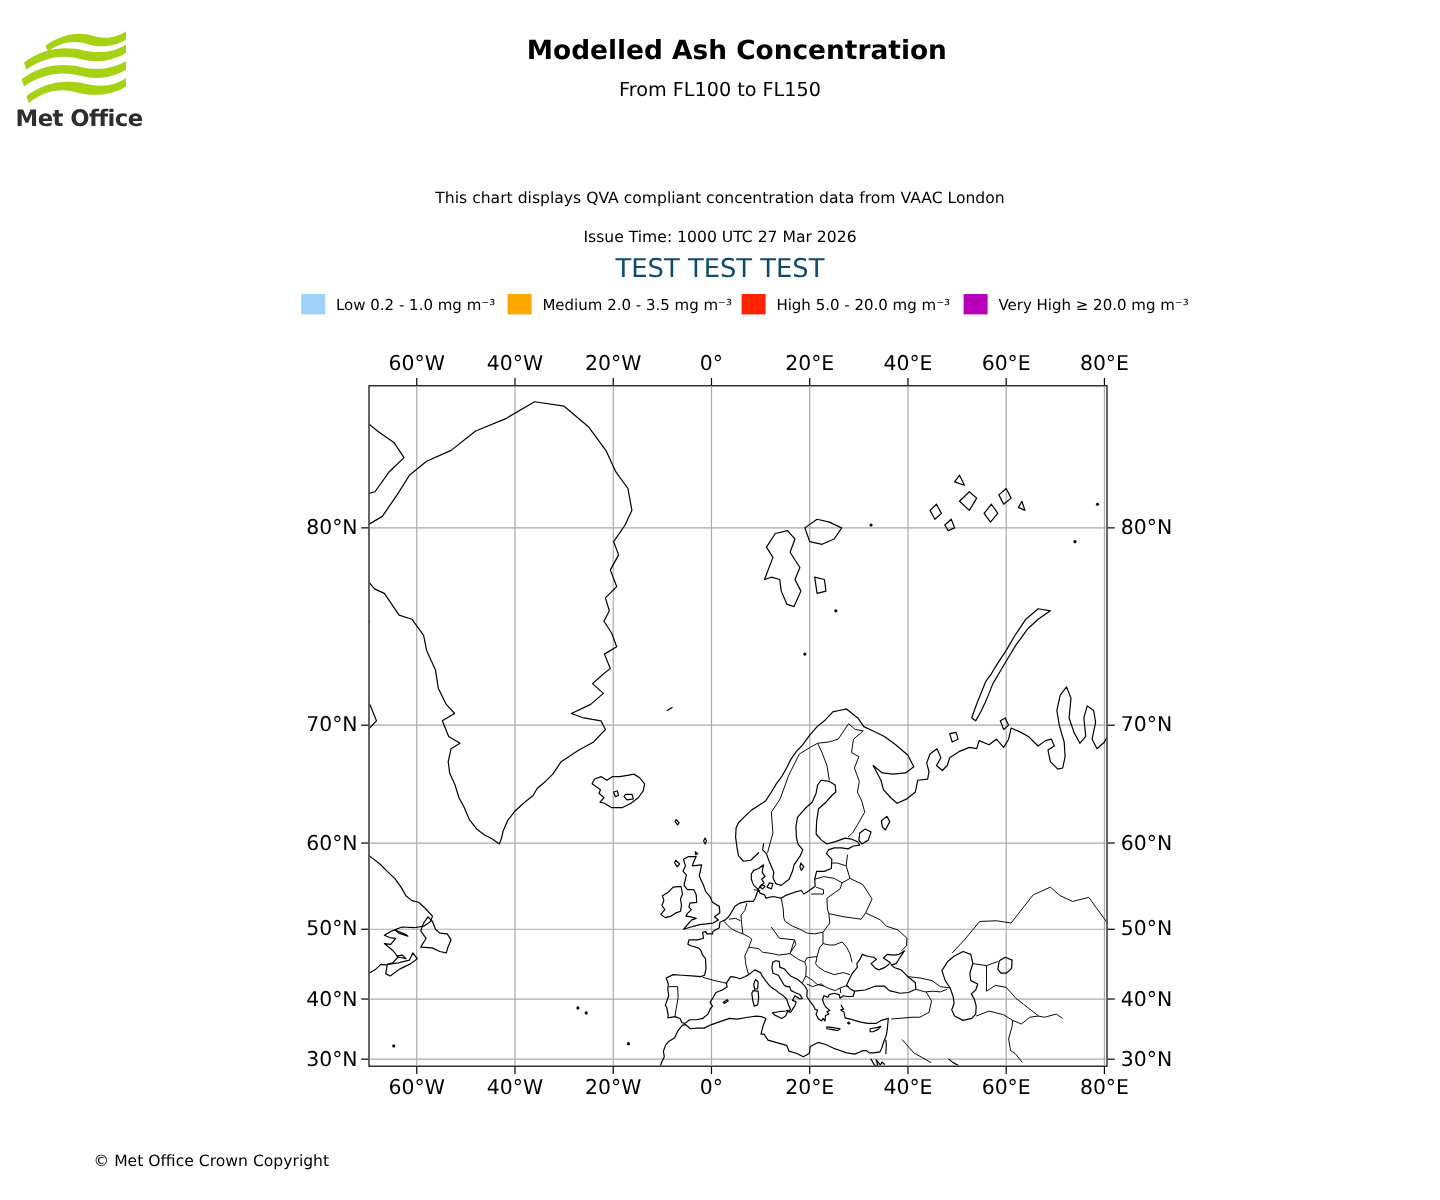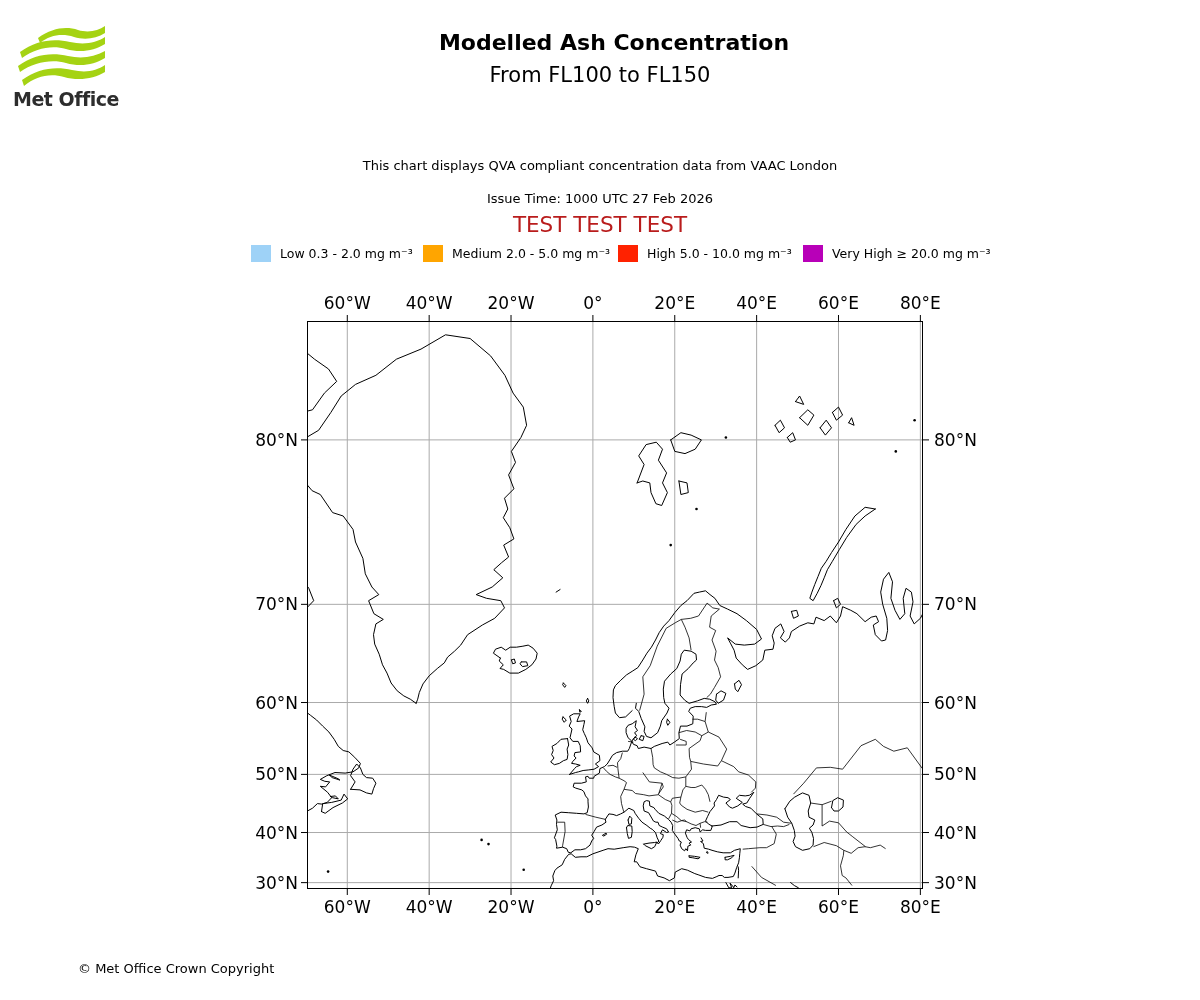--- a/index.html
+++ b/index.html
@@ -4,21 +4,21 @@
 <style>
   html,body{margin:0;padding:0;background:#fff;}
   body{width:1200px;height:1000px;position:relative;overflow:hidden;
        font-family:"DejaVu Sans","Liberation Sans",sans-serif;color:#000;}
   .abs{position:absolute;}
   
   #logo{left:14px;top:24px;width:100px;}
   #logo-text{left:13px;top:88px;font-size:19px;font-weight:bold;color:#2d2d2d;letter-spacing:-0.5px;text-align:center;}
   .centered{left:0;right:0;text-align:center;}
   #title{top:30px;font-size:22px;font-weight:bold;padding-left:28px;}
-  #subtitles{top:62px;font-size:21px;line-height:26.5px;}
+  #subtitles{top:62px;font-size:16px;line-height:26.5px;}
   #notice{top:158px;font-size:13px;}
   #issue-time{top:191px;font-size:13px;}
   #test-banner{top:212px;font-size:21.5px;color:#dd1414;}
   
   .legend-item{position:absolute;top:244px;display:flex;align-items:center;gap:9px;height:18px;}
   .swatch{width:20px;height:17px;display:inline-block;}
   .legend-label{font-size:12.5px;white-space:nowrap;}
   
   #map-frame{left:307px;top:321px;width:614px;height:566px;border:1px solid #000;}
   #map-svg{overflow:visible;display:block;}
@@ -43,35 +43,35 @@
     </g>
   </svg>
 </div>
 <div class="abs" id="logo-text">Met Office</div>
 
 <div class="abs centered" id="title">Modelled Ash Concentration</div>
 <div class="abs centered" id="subtitles">
   <div>From FL100 to FL150</div>
 </div>
 <div class="abs centered" id="notice">This chart displays QVA compliant concentration data from VAAC London</div>
-<div class="abs centered" id="issue-time">Issue Time: 1000 UTC 27 Feb 2026</div>
-<div class="abs centered" id="test-banner" style="color: #b91c1c;">TEST TEST TEST</div>
+<div class="abs centered" id="issue-time">Issue Time: 1000 UTC 27 Mar 2026</div>
+<div class="abs centered" id="test-banner" style="color: #0c4a6e;">TEST TEST TEST</div>
 
 <div id="legend">
   <div class="legend-item" style="left:251px">
     <span class="swatch" style="background-color: rgb(158, 210, 247);"></span>
-    <span class="legend-label">Low 0.3 - 2.0 mg m⁻³</span>
+    <span class="legend-label">Low 0.2 - 1.0 mg m⁻³</span>
   </div>
   <div class="legend-item" style="left:423px">
     <span class="swatch" style="background-color: rgb(255, 165, 0);"></span>
-    <span class="legend-label">Medium 2.0 - 5.0 mg m⁻³</span>
+    <span class="legend-label">Medium 2.0 - 3.5 mg m⁻³</span>
   </div>
   <div class="legend-item" style="left:618px">
     <span class="swatch" style="background-color: rgb(255, 34, 0);"></span>
-    <span class="legend-label">High 5.0 - 10.0 mg m⁻³</span>
+    <span class="legend-label">High 5.0 - 20.0 mg m⁻³</span>
   </div>
   <div class="legend-item" style="left:803px">
     <span class="swatch" style="background-color: rgb(184, 0, 184);"></span>
     <span class="legend-label">Very High ≥ 20.0 mg m⁻³</span>
   </div>
 </div>
 
 <div class="abs" id="map-frame">
   <svg id="map-svg" width="614" height="566">
       <defs>

